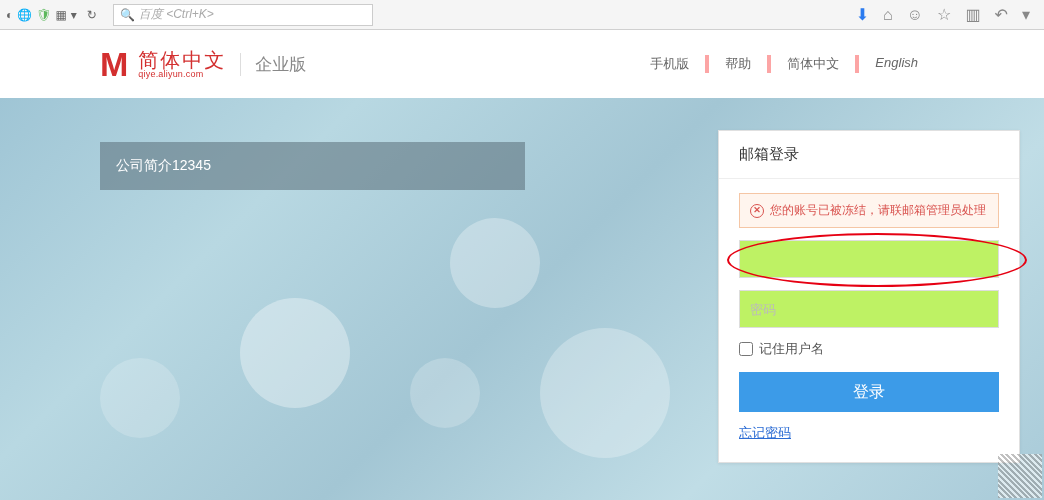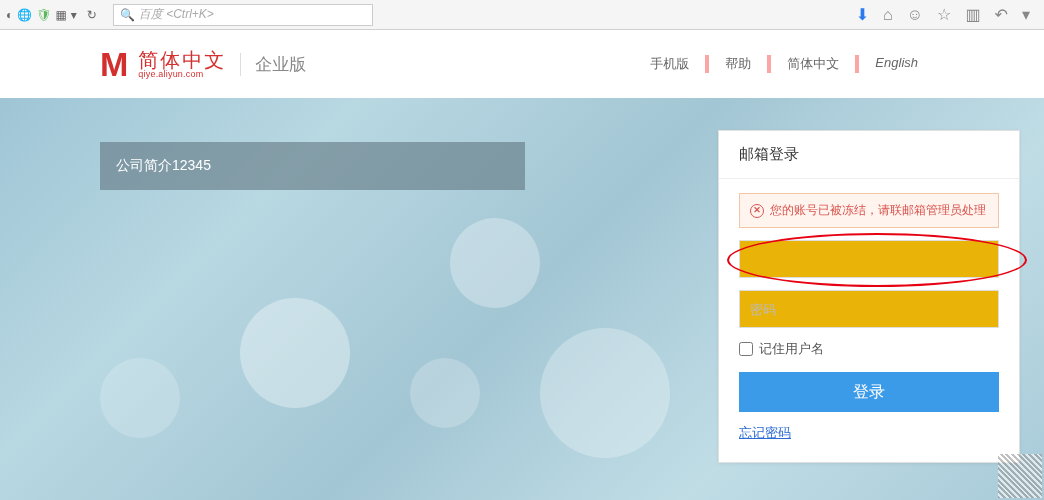--- a/index.html
+++ b/index.html
@@ -37,21 +37,21 @@
 .b5 { width: 70px; height: 70px; left: 410px; top: 260px; background: rgba(255,255,255,0.22); }
 
 .banner { position: absolute; left: 100px; top: 44px; width: 425px; height: 48px; background: rgba(90,110,120,0.55); color: #fff; font-size: 14px; display: flex; align-items: center; padding: 0 16px; }
 
 .login-card { position: absolute; right: 24px; top: 32px; width: 302px; background: #fff; border: 1px solid #e0e0e0; box-shadow: 0 1px 3px rgba(0,0,0,0.08); }
 .login-title { padding: 14px 20px; font-size: 15px; color: #333; border-bottom: 1px solid #eee; }
 .login-body { padding: 14px 20px 20px; position: relative; }
 .error-box { position: relative; border: 1px solid #f5c6a5; background: #fff5ee; color: #d9534f; font-size: 12px; padding: 8px 10px; display: flex; align-items: center; gap: 6px; margin-bottom: 12px; }
 .error-x { display: inline-flex; width: 14px; height: 14px; border: 1px solid #d9534f; border-radius: 50%; align-items: center; justify-content: center; font-size: 9px; color: #d9534f; font-weight: bold; line-height: 1; }
 .ring { position: absolute; border: 2px solid #e60012; border-radius: 50%; width: 300px; height: 54px; left: 8px; top: 54px; pointer-events: none; }
-.field { width: 100%; height: 38px; border: 1px solid #ddd; background: #eab308; padding: 0 10px; font-size: 13px; color: #333; margin-bottom: 12px; outline: none; }
+.field { width: 100%; height: 38px; border: 1px solid #ddd; background: #bef264; padding: 0 10px; font-size: 13px; color: #333; margin-bottom: 12px; outline: none; }
 .field::placeholder { color: #bbb; }
 .remember { display: flex; align-items: center; gap: 6px; font-size: 13px; color: #555; margin-bottom: 14px; }
 .remember input { width: 14px; height: 14px; }
 .login-btn { width: 100%; height: 40px; background: #3c9be8; color: #fff; border: none; font-size: 16px; cursor: pointer; }
 .forgot { display: inline-block; margin-top: 12px; color: #2b6cd4; font-size: 13px; text-decoration: underline; cursor: pointer; }
 
 .qr-corner { position: absolute; right: 2px; bottom: 2px; width: 44px; height: 44px; background: repeating-linear-gradient(45deg,#999 0 2px,#fff 2px 4px), repeating-linear-gradient(-45deg,#999 0 2px,transparent 2px 4px); opacity: 0.6; }
 </style>
 </head>
 <body>

